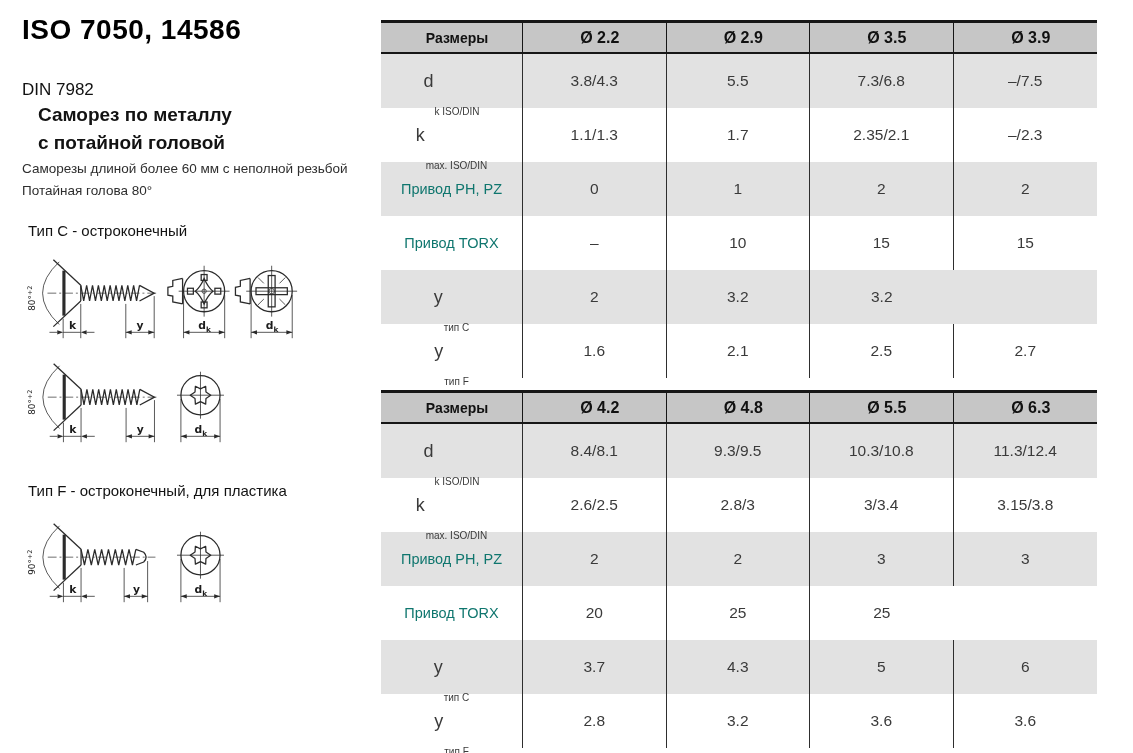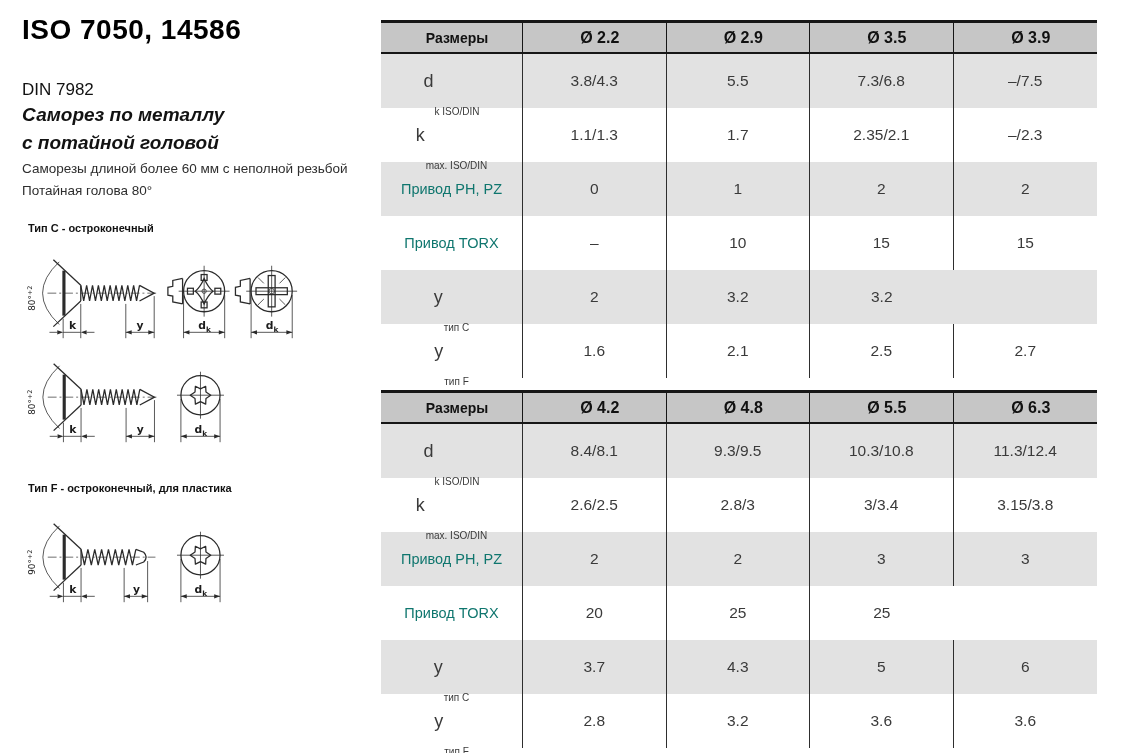--- a/index.html
+++ b/index.html
@@ -3,23 +3,23 @@
 <meta charset="utf-8">
 <style>
   html,body{margin:0;padding:0;}
   body{
     width:1133px;height:753px;position:relative;background:#ffffff;
     font-family:"Liberation Sans",sans-serif;color:#1c1c1c;overflow:hidden;
   }
   .abs{position:absolute;}
   .doc-title{top:14px;left:22px;font-size:28px;font-weight:bold;letter-spacing:.5px;color:#000000;}
   .doc-subtitle{top:56px;left:22px;font-size:17px;font-weight:normal;color:#121212;margin-top:24px;}
-  .product-name{top:101px;left:22px;font-size:19px;font-weight:bold;line-height:28px;color:#121212;font-style:italic;}
+  .product-name{top:101px;left:38px;font-size:19px;font-weight:bold;line-height:28px;color:#121212;}
   .desc{top:158px;left:22px;font-size:13.5px;line-height:22px;color:#2e2e2e;}
-  .type-heading{font-size:11px;font-weight:bold;color:#121212;}
+  .type-heading{font-size:15px;font-weight:normal;color:#121212;}
   .th-c{top:222px;left:28px;}
   .th-f{top:482px;left:28px;}
 
   svg{display:block;}
   svg .ln{stroke:#2b2b2b;stroke-width:1.3;fill:none;}
   svg .thin{stroke:#2b2b2b;stroke-width:0.8;fill:none;}
   svg .cl{stroke:#2b2b2b;stroke-width:0.7;fill:none;stroke-dasharray:9 3 2 3;}
   svg .fil{fill:#2b2b2b;stroke:none;}
   svg text{font-family:"DejaVu Sans",sans-serif;fill:#1c1c1c;}
   svg .dim{font-size:11px;font-weight:bold;}

